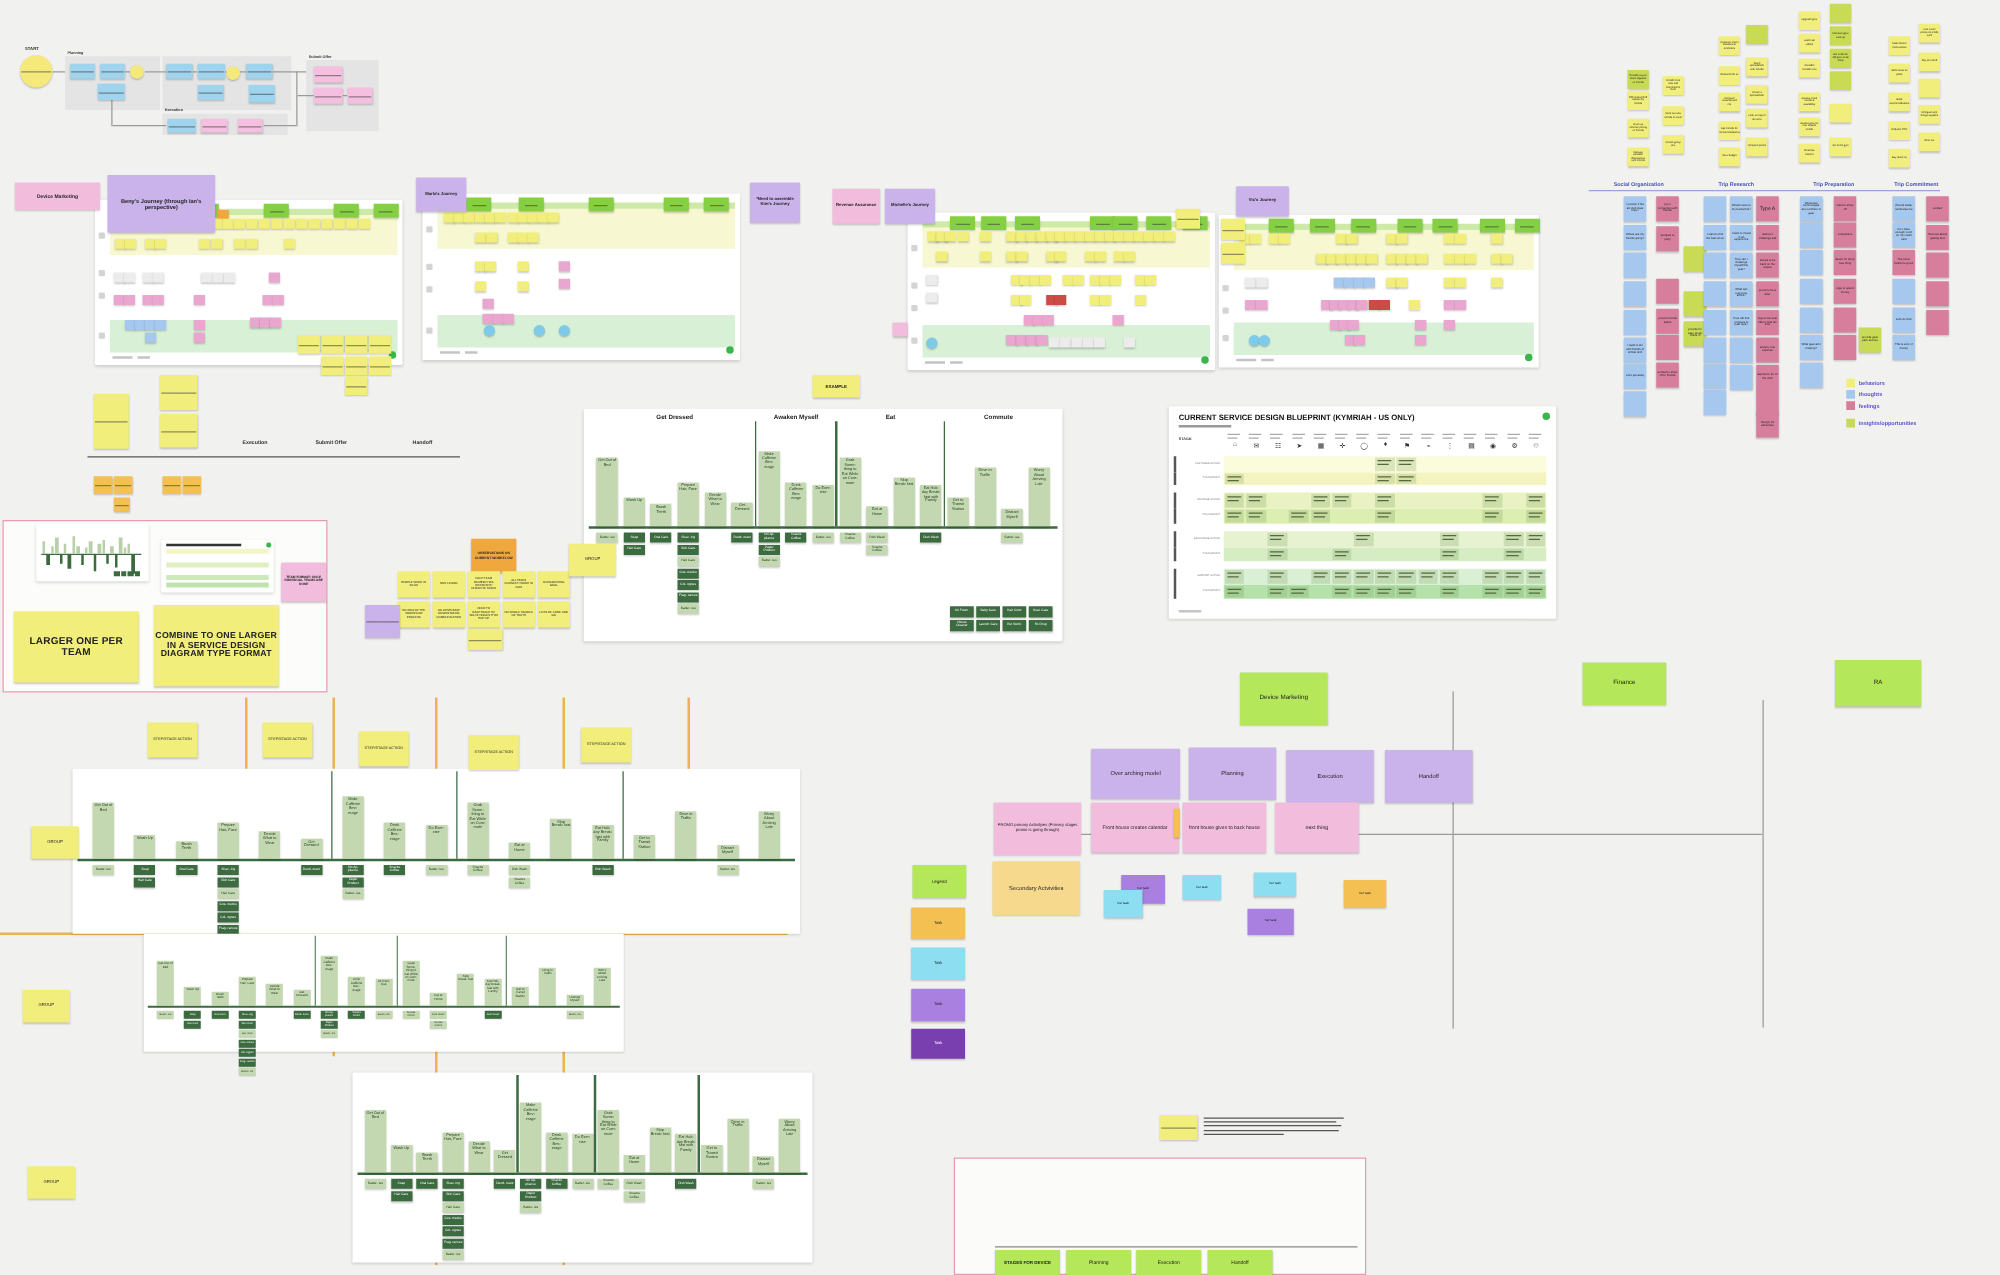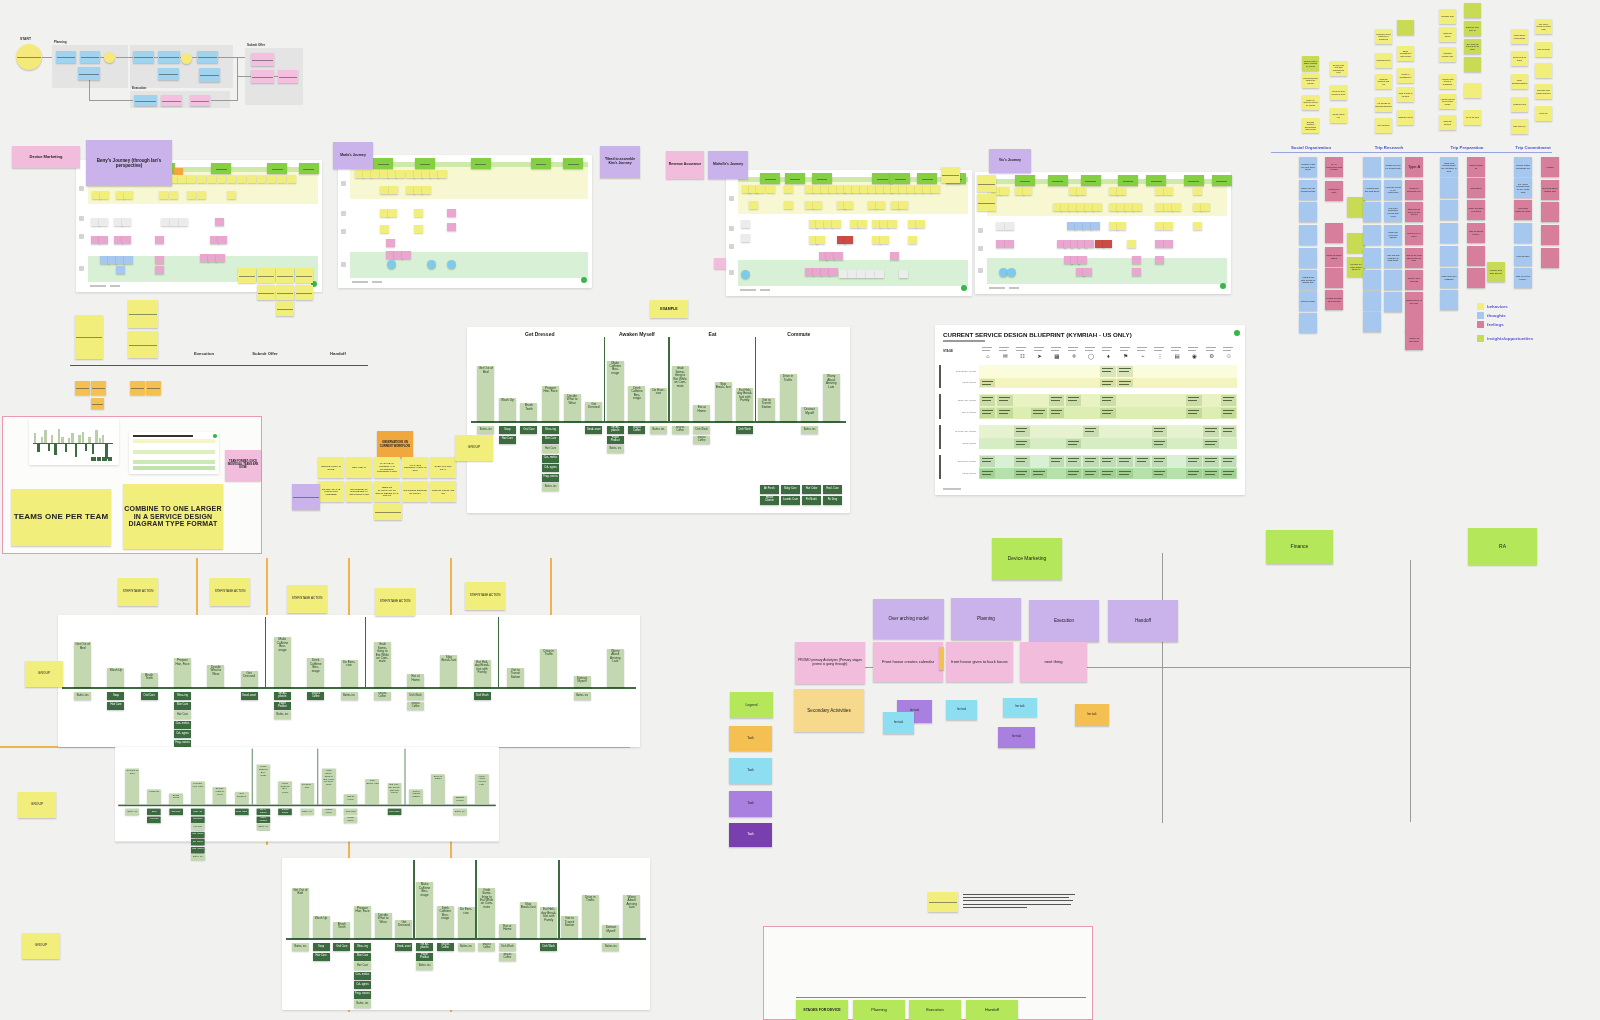--- a/index.html
+++ b/index.html
@@ -54,21 +54,21 @@
         <div class="ln" style="left: 4px; top: 3px; width: 60px; height: 1.5px; background: rgb(51, 51, 51);"></div>
         <div class="ln" style="left: 4px; top: 7px; width: 82px; height: 4.3px; background: rgb(244, 246, 200);"></div>
         <div class="ln" style="left: 4px; top: 12.3px; width: 82px; height: 4.3px; background: rgb(255, 255, 255);"></div>
         <div class="ln" style="left: 4px; top: 17.6px; width: 82px; height: 4.3px; background: rgb(223, 240, 192);"></div>
         <div class="ln" style="left: 4px; top: 22.9px; width: 82px; height: 4.3px; background: rgb(255, 255, 255);"></div>
         <div class="ln" style="left: 4px; top: 28.2px; width: 82px; height: 4.3px; background: rgb(205, 233, 184);"></div>
         <div class="ln" style="left: 4px; top: 33.5px; width: 82px; height: 4.3px; background: rgb(191, 227, 172);"></div>
         <div class="abs" style="left: 84px; top: 2px; width: 3.5px; height: 3.5px; background: rgb(57, 181, 74); border-radius: 50%;"></div>
       </div>
     <div class="st" style="left:222px;top:33px;width:36px;height:31px;background:#f2bcdc;font-size:2.6px;font-weight:bold;">TEAM FORMAT: ONCE INDIVIDUAL TEAMS ARE DONE</div>
-    <div class="st bigNote" style="left:8px;top:72px;width:100px;height:57px;background:#f2ee7c;font-size:8px;">TEAMS ONE PER TEAM</div>
+    <div class="st bigNote" style="left:8px;top:72px;width:100px;height:57px;background:#f2ee7c;font-size:8px;">LARGER ONE PER TEAM</div>
     <div class="st bigNote" style="left:120px;top:67px;width:100px;height:65px;background:#f2ee7c;font-size:7px;">COMBINE TO ONE LARGER IN A SERVICE DESIGN DIAGRAM TYPE FORMAT</div>
   </div>
 
   <div class="tl-label" style="left:70px;top:351px;width:30px;font-size:4.2px;">Input</div>
   <div class="tl-label" style="left:122px;top:351px;width:40px;font-size:4.2px;">Planning</div>
   <div class="tl-label" style="left:182px;top:351px;width:44px;font-size:4.2px;">Execution</div>
   <div class="tl-label" style="left:240px;top:351px;width:50px;font-size:4.2px;">Submit Offer</div>
   <div class="tl-label" style="left:318px;top:351px;width:40px;font-size:4.2px;">Handoff</div>
   <div class="ln" style="left:70px;top:365px;width:298px;height:1px;background:#555;"></div>
 

